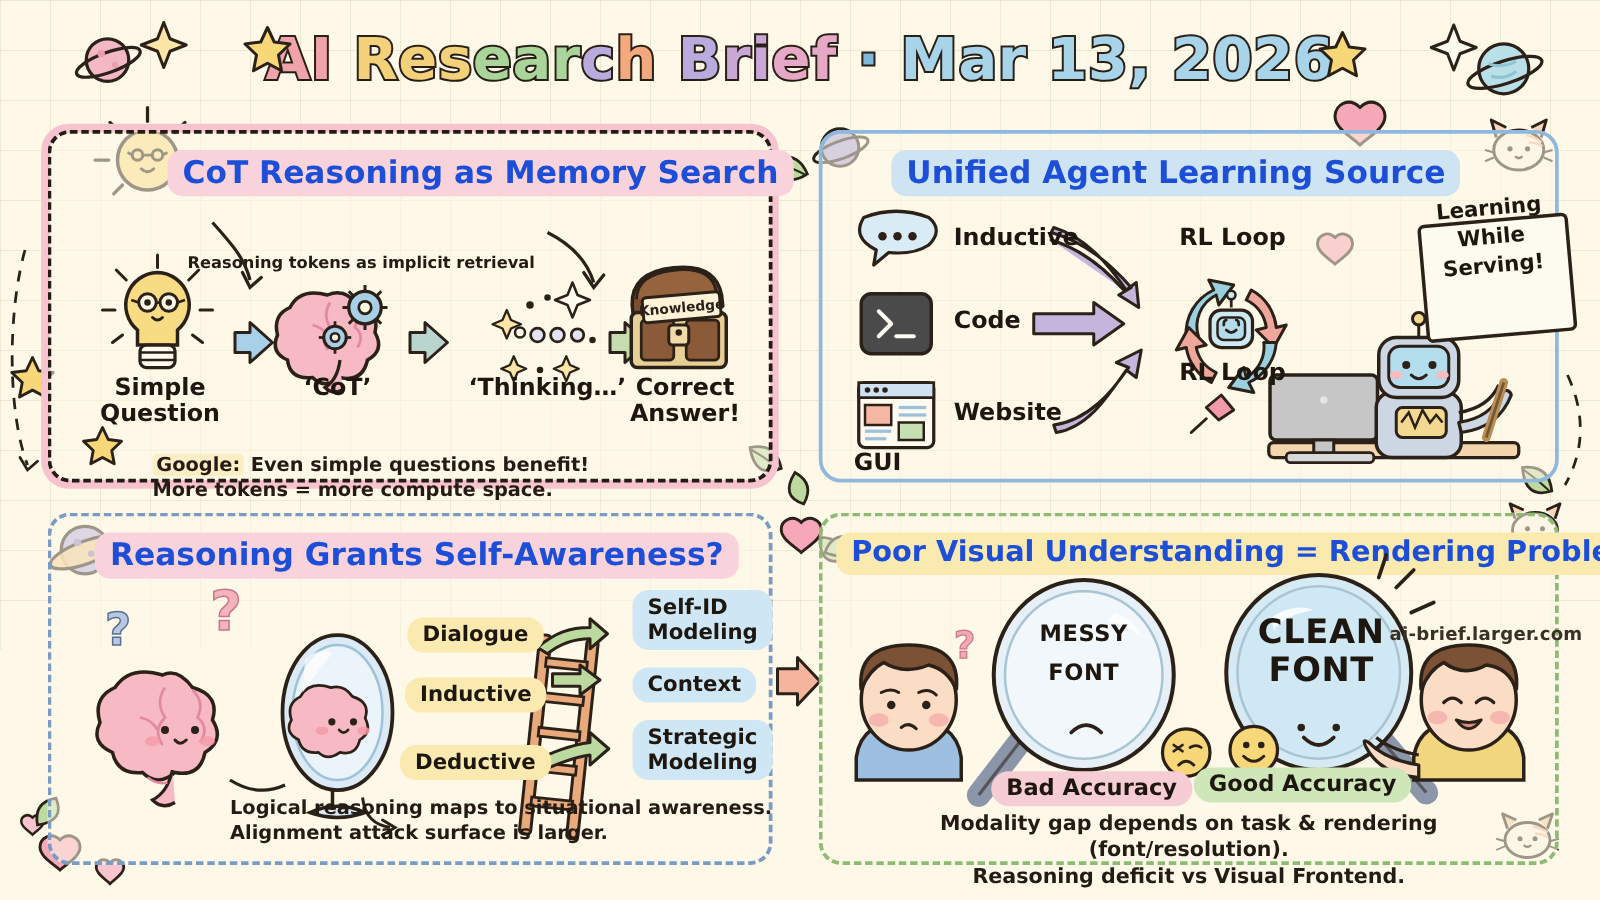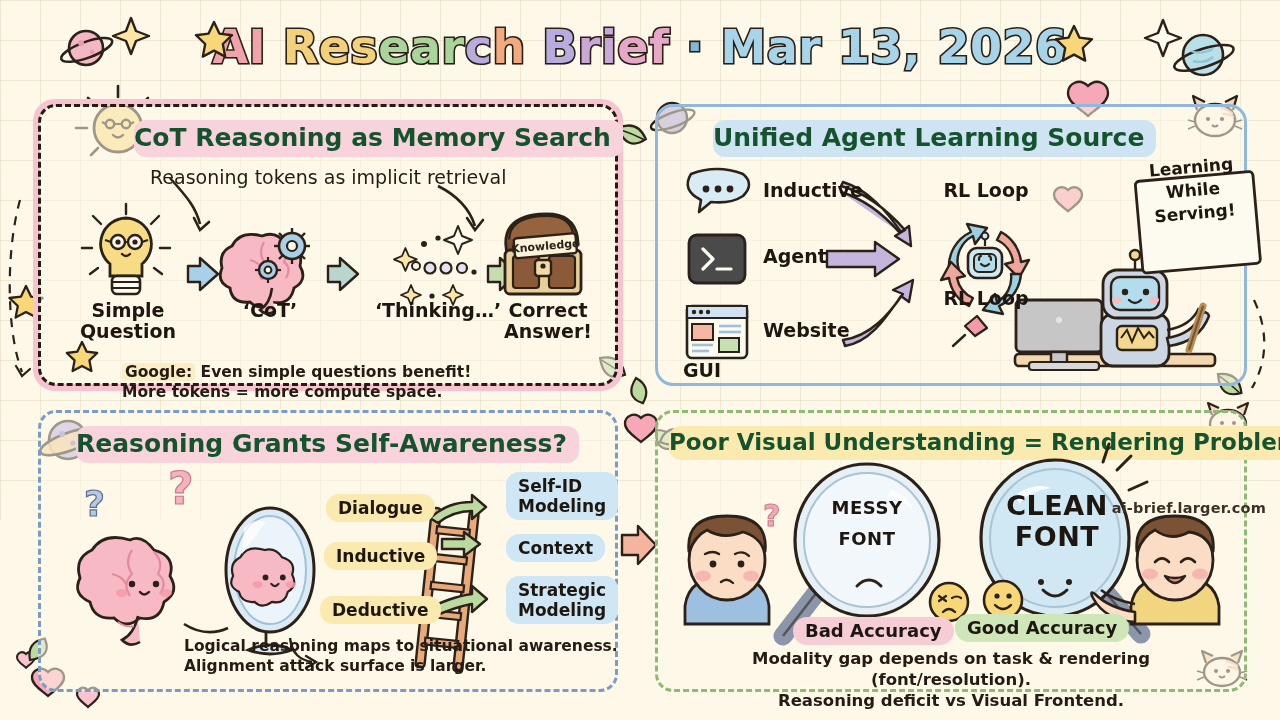--- a/index.html
+++ b/index.html
@@ -61,34 +61,35 @@
   #panel2 { left: 655px; top: 104px; width: 592px; height: 282px; }
   #panel3 { left: 38px;  top: 410px; width: 580px; height: 282px; }
   #panel4 { left: 655px; top: 410px; width: 592px; height: 282px; }
   #panel1 .halo { border-color:#f6c3ce; }
   #panel3 .inner-dash { border-color:#7a9bc4; }
   #panel4 .inner-dash { border-color:#8ebb74; }
   #panel2 .inner-dash { border-style: solid; border-color:#8fb8dc; border-width:3px;}
 
   .p-head {
     position: absolute; left: 18px; top: 14px;
-    font-size: 25px; font-weight: bold; color: #14532d;
-    padding: 3px 12px 5px 0;
+    font-size: 25px; font-weight: bold; color: #1d4ed8;
+    padding: 3px 12px 5px 12px;
     border-radius: 12px;
     white-space: nowrap;
   }
   #panel1 .p-head { background: #f9d3dc; left: 96px; top: 16px;}
   #panel2 .p-head { background: #cfe4f3; left: 58px; top: 16px;}
   #panel3 .p-head { background: #f9d3dc; left: 38px; top: 16px;}
   #panel4 .p-head { background: #fbeab0; left: 14px; top: 16px; font-size:23px;}
 
   .subcap {
     position: absolute;
-    font-size: 19px; color: #241c14; font-weight: 400;
+    font-size: 13px; color: #241c14; font-weight: 700;
     white-space: nowrap;
+    margin-top: 37px;
   }
 
   .flow-label {
     position: absolute; text-align: center;
     font-size: 19px; font-weight: bold; color:#1d1710;
     line-height: 21px; white-space: pre-line;
   }
 
   .footnote {
     position: absolute;
@@ -468,21 +469,21 @@
         <rect x="-62" y="-48" width="118" height="92" rx="4" fill="#fdfaf0" stroke="#2b2118" stroke-width="2.8"></rect>
       </g>
 
       <g transform="translate(312,232)">
         <path d="M-2,-10 l12,-10 l10,12 l-12,8 Z" fill="#f29aa8" stroke="#2b2118" stroke-width="2.2" stroke-linejoin="round"></path>
         <line x1="-2" y1="-1" x2="-14" y2="10" stroke="#2b2118" stroke-width="2.4" stroke-linecap="round"></line>
       </g>
     </svg>
 
     <div class="flow-label" style="left:108px; top:76px; text-align:left; width:140px;">Inductive</div>
-    <div class="flow-label" style="left:108px; top:142px; text-align:left; width:140px;">Agent</div>
+    <div class="flow-label" style="left:108px; top:142px; text-align:left; width:140px;">Code</div>
     <div class="flow-label" style="left:108px; top:216px; text-align:left; width:140px;">Website</div>
     <div class="flow-label" style="left:28px; top:256px; text-align:left; width:90px;">GUI</div>
 
     <div class="flow-label" style="left:278px; top:76px; width:106px;">RL Loop</div>
     <div class="flow-label" style="left:278px; top:184px; width:106px;">RL Loop</div>
 
     <div class="flow-label" style="left:480px; top:52px; width:116px; font-size:17px; line-height:23px; transform:rotate(-5deg);">Learning
 While
 Serving!</div>
 

